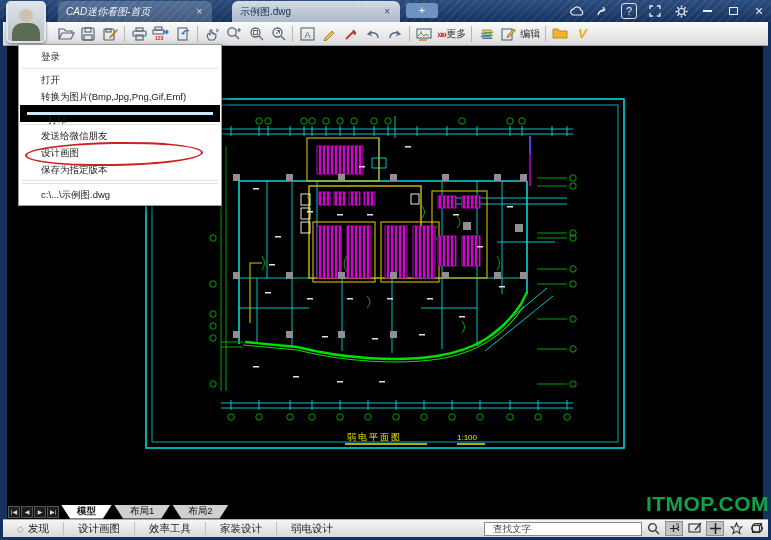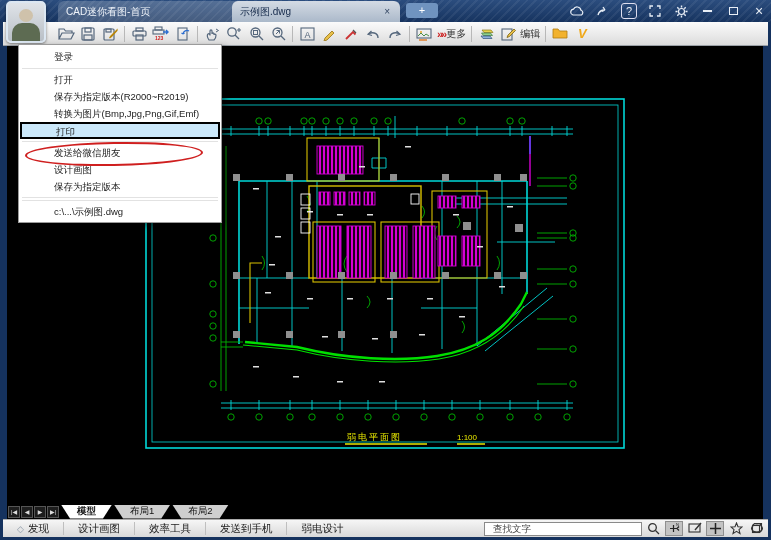--- a/index.html
+++ b/index.html
@@ -8,21 +8,21 @@
   #win { position:relative; width:771px; height:540px; background:#15325e; overflow:hidden; }
 
   
   #titlebar { position:absolute; left:0; top:0; width:771px; height:22px;
     background:linear-gradient(#2b4d7e,#16335f);
     }
   #titlebar::before{ content:""; position:absolute; inset:0;
     background:repeating-linear-gradient(135deg, rgba(255,255,255,0.06) 0 2px, transparent 2px 6px); }
   .tab { position:absolute; top:1px; height:21px; border-radius:6px 6px 0 0; font-size:10px;
     display:flex; align-items:center; padding:0 8px; }
-  #tab1 { left:58px; width:194px; background:rgba(255,255,255,0.20); color:#f0f4fa; }
+  #tab1 { left:58px; width:154px; background:rgba(255,255,255,0.20); color:#f0f4fa;font-style:italic; }
   #tab2 { left:232px; width:168px; background:linear-gradient(#d4dbe4,#abb9ca); color:#14294a; }
   .tab .tlabel { flex:1; white-space:nowrap; overflow:hidden; }
   .tab .tclose { font-size:10px; opacity:.85; padding:0 2px; }
   #newtab { position:absolute; left:406px; top:3px; width:32px; height:15px; background:#6f93bf;
     border-radius:3px; color:#fff; font-size:11px; line-height:14px; text-align:center; }
   #wctrl { position:absolute; right:4px; top:0; height:22px; display:flex; align-items:center; gap:10px; color:#e8eef6; }
   #wctrl .wc { width:16px; height:16px; display:flex; align-items:center; justify-content:center; font-size:11px; }
   #wc-help { border:1px solid #dde; border-radius:3px; width:13px; height:13px; font-size:9px; }
   .minbar { width:9px; height:2px; background:#e8eef6; }
   .maxbox { width:9px; height:8px; border:1.5px solid #e8eef6; }
@@ -44,23 +44,23 @@
   #avatar .head { position:absolute; left:11px; top:6px; width:14px; height:13px; border-radius:50%; background:#cfc2ab; }
   #avatar .body { position:absolute; left:4px; top:20px; width:28px; height:20px; border-radius:10px 10px 0 0; background:#5d6b52; }
 
   
   #canvas { position:absolute; left:7px; top:46px; width:756px; height:473px; background:#000; }
   #canvas svg.cad { position:absolute; left:0; top:0; }
 
   
   #menu { position:absolute; left:18px; top:44px; width:204px; z-index:50; background:#fff;
     border:1px solid #9b9b9b; box-shadow:3px 3px 6px rgba(0,0,0,.45); padding:2px 1px; }
-  .mi { height:17px; line-height:17px; font-size:9.5px; color:#222; padding-left:34px; white-space:nowrap; }
+  .mi { height:17px; line-height:17px; font-size:9.5px; color:#222; padding-left:21px; white-space:nowrap; }
   .mi.first { height:19px; line-height:19px; }
-  .mi.hl { background:#cbe8fa; border:2px solid #000000; height:17px; line-height:15px; }
+  .mi.hl { background:#cbe8fa; border:7px solid #000000; height:17px; line-height:15px; }
   .msep { border-top:1px solid #e2e2e2; margin:2px 2px; }
   #red-ellipse { position:absolute; left:25px; top:142px; width:178px; height:24px; z-index:60;
     border:2.5px solid #cf1f1f; border-radius:50%; transform:rotate(-1deg); }
 
   
   #watermark { position:absolute; right:2px; top:492px; z-index:40; font-size:21px; font-weight:bold;
     color:#12a04b; letter-spacing:.5px; }
 
   
   #sheetbar { position:absolute; left:7px; top:504px; width:756px; height:15px; z-index:45; display:flex; align-items:center; }
@@ -437,26 +437,26 @@
           <rect x="294" y="176" width="9" height="11"></rect>
           <rect x="404" y="148" width="8" height="10"></rect>
       </g>
 
       <text x="340" y="394" font-size="9" fill="#e8e800" letter-spacing="2">弱电平面图</text>
       <text x="450" y="394" font-size="8" fill="#e8e800">1:100</text>
       <path d="M338,398 H420 M450,398 H478" stroke="#e8e800" stroke-width="1.6" fill="none"></path>
     </svg>
   </div>
 
+  <div id="watermark">ITMOP.COM</div>
 
   <div id="menu">
     <div class="mi first">登录</div>
     <div class="msep"></div>
     <div class="mi">打开</div>
-    <div class="mi">保存为指定版本(R2000~R2019)</div>
     <div class="mi">转换为图片(Bmp,Jpg,Png,Gif,Emf)</div>
     <div class="mi hl">打印</div>
     <div class="msep"></div>
     <div class="mi">发送给微信朋友</div>
     <div class="mi">设计画图</div>
     <div class="mi">保存为指定版本</div>
     <div class="msep"></div>
     <div class="msep"></div>
     <div class="mi">c:\...\示例图.dwg</div>
   </div>
@@ -475,21 +475,21 @@
   <div id="bottombar">
     <span class="bbtn">
       <span class="diamond">◇</span>
       <span>发现</span>
     </span>
     <span class="bsep"></span>
     <span class="bbtn">设计画图</span>
     <span class="bsep"></span>
     <span class="bbtn">效率工具</span>
     <span class="bsep"></span>
-    <span class="bbtn">发送到手机</span>
+    <span class="bbtn">家装设计</span>
     <span class="bsep"></span>
     <span class="bbtn">弱电设计</span>
 
     <input id="findbox" placeholder="查找文字" style="">
     <div id="btm-icons">
       <span class="sicon" style="left:0;">
         <svg width="13" height="13" viewBox="0 0 13 13" fill="none" stroke="#333" stroke-width="1.3">
             <circle cx="5.5" cy="5.5" r="3.8"></circle>
             <path d="M8.5,8.5 L12,12"></path>
           </svg>

